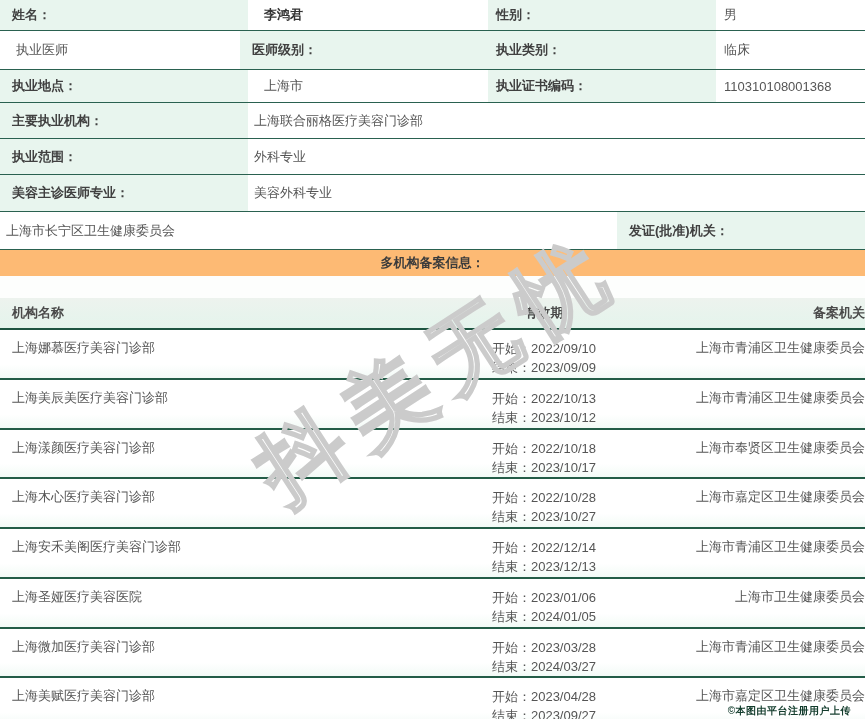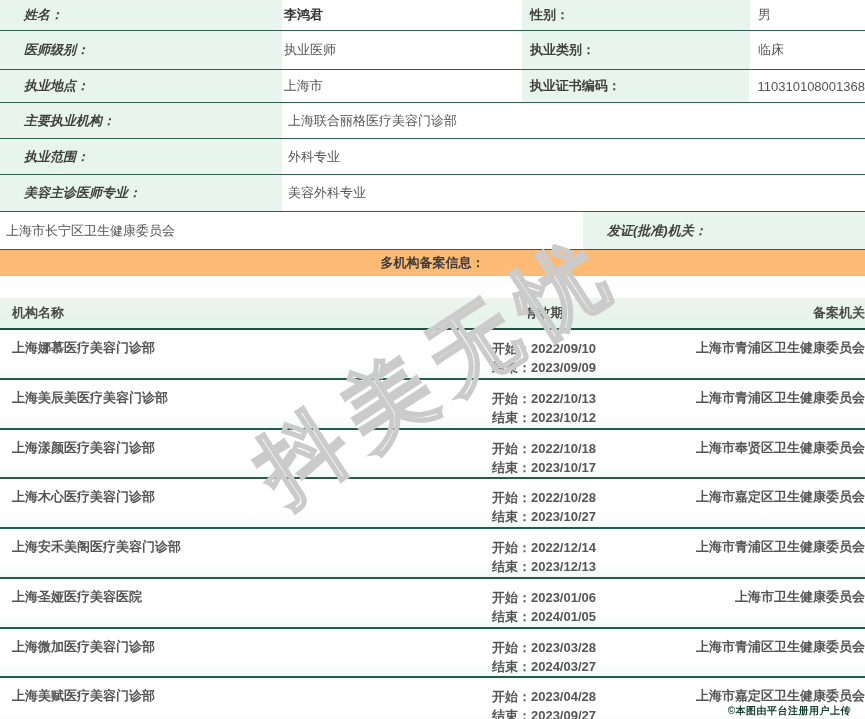--- a/index.html
+++ b/index.html
@@ -10,22 +10,22 @@
   }
   .page{position:relative;width:865px;height:719px;background:#ffffff;}
 
   
   .top{display:flex;flex-direction:column;}
   .irow{display:flex;align-items:stretch;border-bottom:1px solid #2a6150;}
   .h30{height:30px}.h38{height:38px}.h32{height:32px}.h35{height:35px}.h36{height:36px}.h37{height:37px}
   .cell{display:flex;align-items:center;font-size:13px;box-sizing:border-box;}
   .lbl{background:#e8f5ee;color:#404040;font-weight:bold;}
   .val{background:#ffffff;color:#555555;}
-  .w1{width:282px;padding-left:24px;font-style:italic;}
-  .v1{width:240px;padding-left:2px;}
+  .w1{width:248px;padding-left:12px;}
+  .v1{width:240px;padding-left:16px;}
   .w2{width:228px;padding-left:8px;}
   .v2{flex:1;padding-left:8px;}
   .v1wide{flex:1;padding-left:6px;text-align:center;}
   .bold{font-weight:bold;color:#333333;}
 
   
   .section-band{
     height:26px;background:#fdba74;display:flex;align-items:center;justify-content:center;
     font-size:13px;font-weight:bold;color:#3c3c3c;
   }
@@ -38,21 +38,21 @@
     border-bottom:2px solid #1d5440;
     font-size:13px;font-weight:bold;color:#4a4a4a;
   }
   .c1{width:420px;padding-left:12px;box-sizing:border-box;}
   .c2{width:245px;padding-left:3px;box-sizing:border-box;text-align:center;}
   .c3{flex:1;padding-left:9px;box-sizing:border-box;text-align:right;}
   .tbody{display:flex;flex-direction:column;height:396px;}
   .trow{
     flex:1;display:flex;align-items:flex-start;padding-top:9px;box-sizing:border-box;
     background:linear-gradient(180deg,#ffffff 72%,#f2faf6 100%);
-    font-size:13px;color:#555555;font-weight:bold;
+    font-size:13px;color:#555555;
   }
   .trow:not(:last-child){border-bottom:2px solid #235c47;}
   .dates{line-height:19px;color:#555555;}
   .dates .dline{white-space:nowrap;}
 
   
   .watermark{
     position:absolute;left:178px;top:308px;width:520px;height:124px;
     display:flex;align-items:center;justify-content:center;
     transform:rotate(-33deg);pointer-events:none;z-index:5;
@@ -77,22 +77,22 @@
   <section class="top">
 
     <div class="irow h30">
       <div class="cell lbl w1">姓名：</div>
       <div class="cell val v1 bold">李鸿君</div>
       <div class="cell lbl w2">性别：</div>
       <div class="cell val v2">男</div>
     </div>
 
     <div class="irow h38">
+      <div class="cell val v1">执业医师</div>
       <div class="cell lbl w1">医师级别：</div>
-      <div class="cell val v1">执业医师</div>
       <div class="cell lbl w2">执业类别：</div>
       <div class="cell val v2">临床</div>
     </div>
 
     <div class="irow h32">
       <div class="cell lbl w1">执业地点：</div>
       <div class="cell val v1">上海市</div>
       <div class="cell lbl w2">执业证书编码：</div>
       <div class="cell val v2">110310108001368</div>
     </div>

